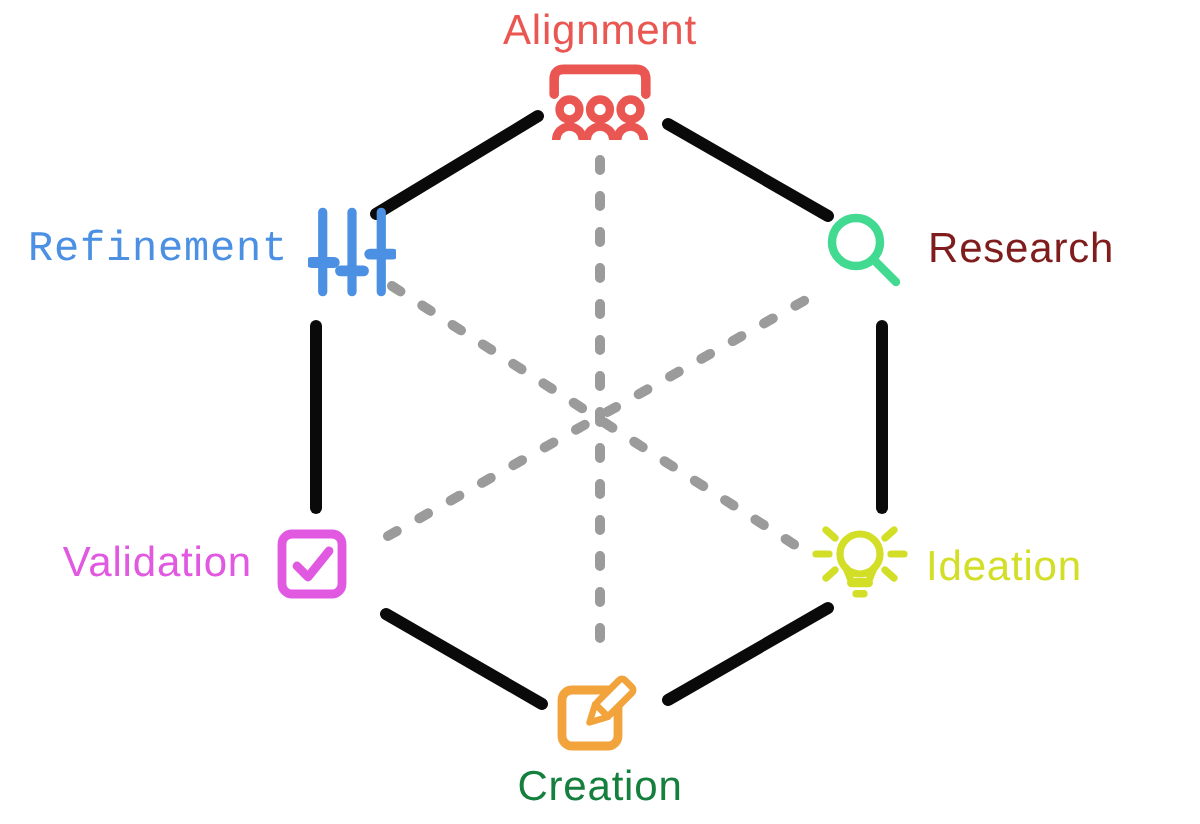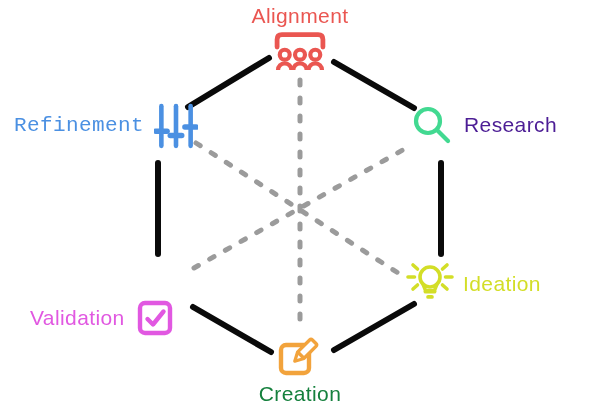--- a/index.html
+++ b/index.html
@@ -48,21 +48,21 @@
       <path d="M25 44 a7 7 0 0 1 14 0" stroke-width="4.4"></path>
       <path d="M41 44 a7 7 0 0 1 14 0" stroke-width="4.4"></path>
     </svg>
   </div>
 
   <div class="node gap12" style="left:412px;top:105px;">
     <svg class="icon" width="40" height="40" viewBox="0 0 40 40" fill="none" stroke-linecap="round" stroke="#42d991">
       <circle cx="16" cy="16" r="12" stroke-width="4.2"></circle>
       <line x1="25.5" y1="25.5" x2="36" y2="36" stroke-width="4.2"></line>
     </svg>
-    <span class="node-label" style="color: #4c1d95;">Research</span>
+    <span class="node-label" style="color: #7f1d1d;">Research</span>
   </div>
 
   <div class="node gap6" style="left:403px;top:260px;">
     <svg class="icon" width="54" height="48" viewBox="0 0 54 48" fill="none" stroke-linecap="round" stroke-linejoin="round" stroke="#d3de27">
       <circle cx="27" cy="17" r="10" stroke-width="3.6"></circle>
       <path d="M20 24 L22 29 M34 24 L32 29" stroke-width="3.6"></path>
       <rect x="20.5" y="29" width="13" height="4.6" rx="2.2" stroke="none" fill="#d3de27"></rect>
       <rect x="23.2" y="35" width="7.6" height="3.8" rx="1.9" stroke="none" fill="#d3de27"></rect>
       <path d="M10 5 L14.5 9 M5 17 L11.5 17 M10 29 L14.5 25" stroke-width="3.6"></path>
       <path d="M44 5 L39.5 9 M49 17 L42.5 17 M44 29 L39.5 25" stroke-width="3.6"></path>
@@ -74,21 +74,21 @@
     <svg class="icon" width="46" height="46" viewBox="0 0 46 46" fill="none" stroke-linecap="round" stroke-linejoin="round" stroke="#f2a33c">
       <rect x="4" y="12" width="28" height="28" rx="5" stroke-width="4.4"></rect>
       <g transform="translate(28,18) rotate(45)">
         <rect x="-4.5" y="-13" width="9" height="19" rx="2" fill="#ffffff" stroke-width="3.4"></rect>
         <path d="M-4.5 6 L0 14.5 L4.5 6 Z" fill="#ffffff" stroke-width="3.2"></path>
       </g>
     </svg>
     <span class="node-label" style="color: #15803d;">Creation</span>
   </div>
 
-  <div class="node gap12" style="left:30px;top:264px;width:156px;margin-top:36px;">
+  <div class="node gap12" style="left:18px;top:264px;width:156px;justify-content:flex-end;">
     <span class="node-label" style="color: rgb(225, 88, 225);">Validation</span>
     <svg class="icon" width="36" height="36" viewBox="0 0 36 36" fill="none" stroke-linecap="round" stroke-linejoin="round" stroke="#e158e1">
       <rect x="3" y="3" width="30" height="30" rx="5" stroke-width="4.4"></rect>
       <path d="M10.5 19 L16 24.5 L26.5 11.5" stroke-width="4.4"></path>
     </svg>
   </div>
 
   <div class="node gap10" style="left:14px;top:103px;">
     <span class="node-label" style="color: rgb(75, 144, 226); font-family: Liberation Mono, monospace;">Refinement</span>
     <svg class="icon" width="44" height="46" viewBox="0 0 42 44" fill="none" stroke-linecap="round" stroke="#4b90e2">

